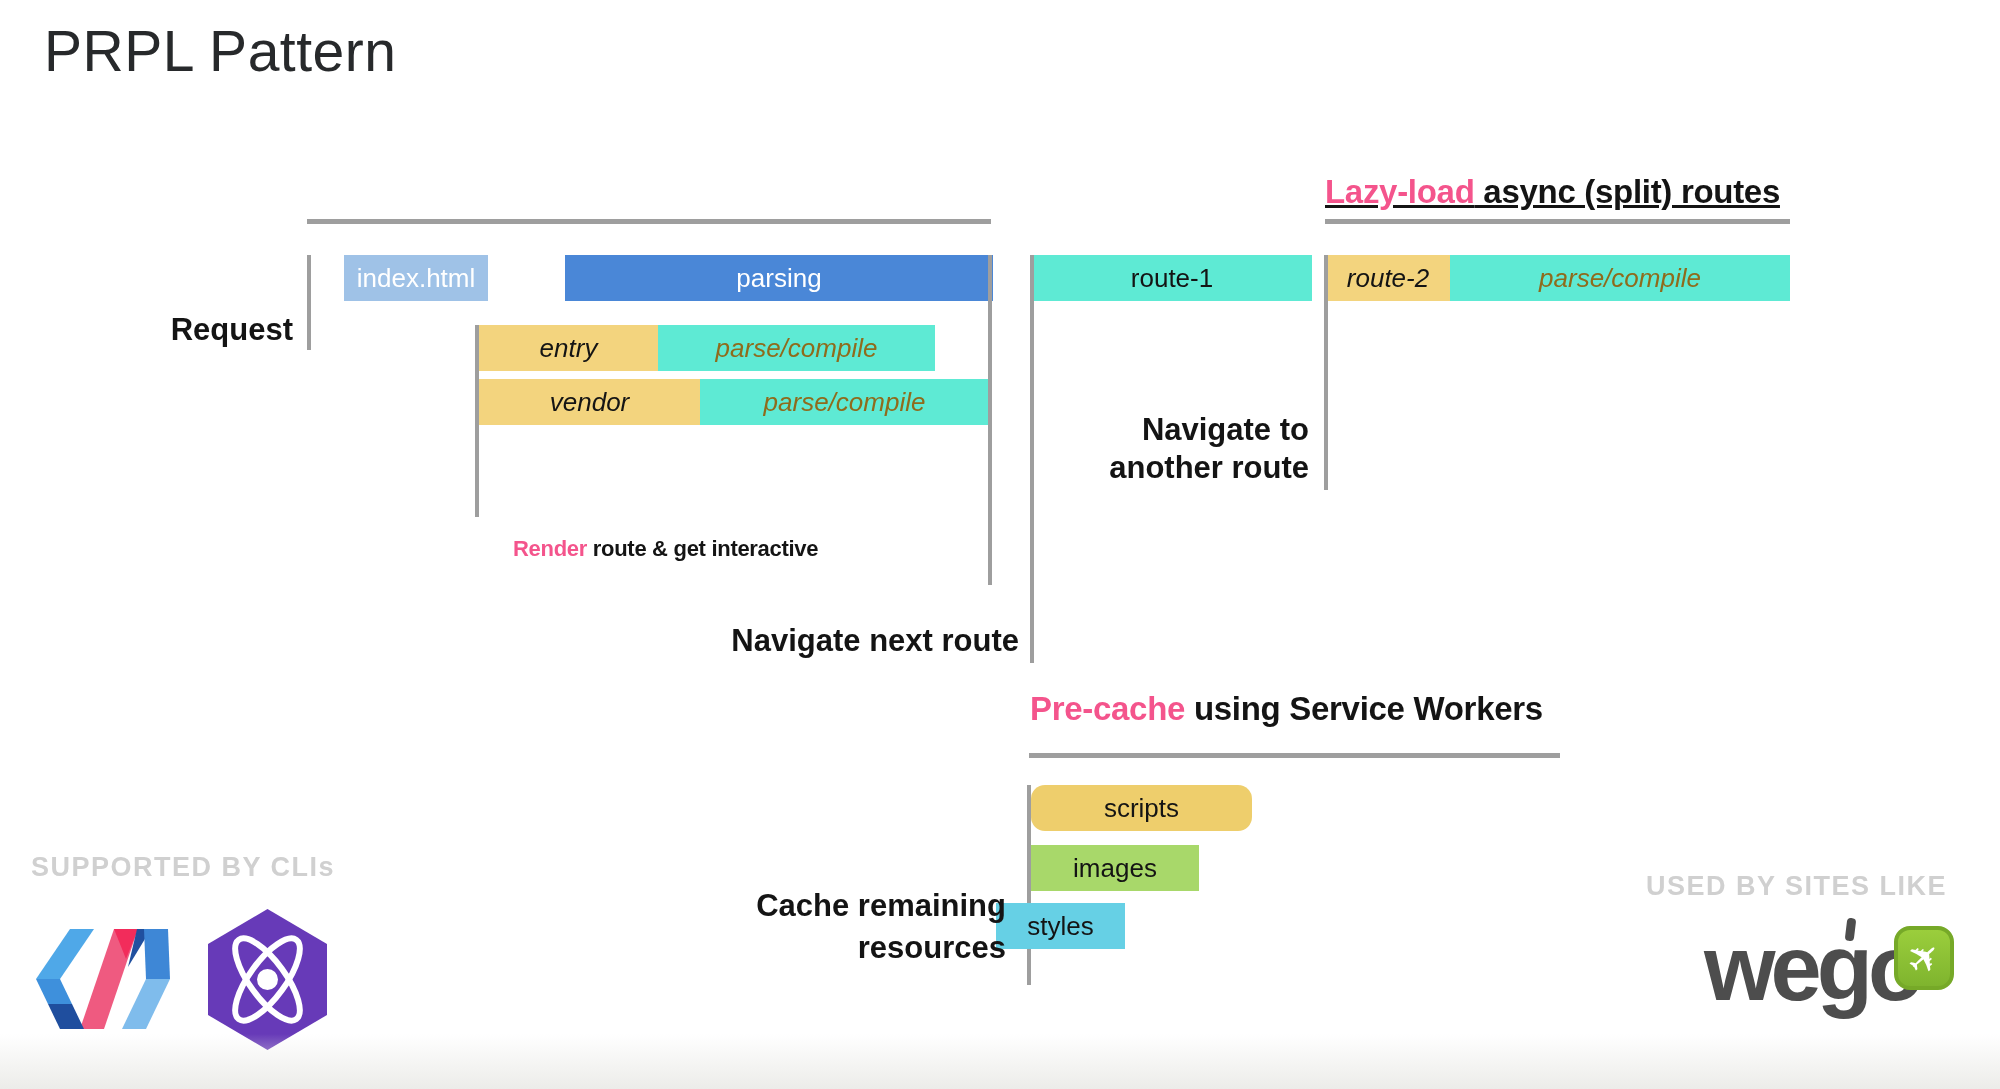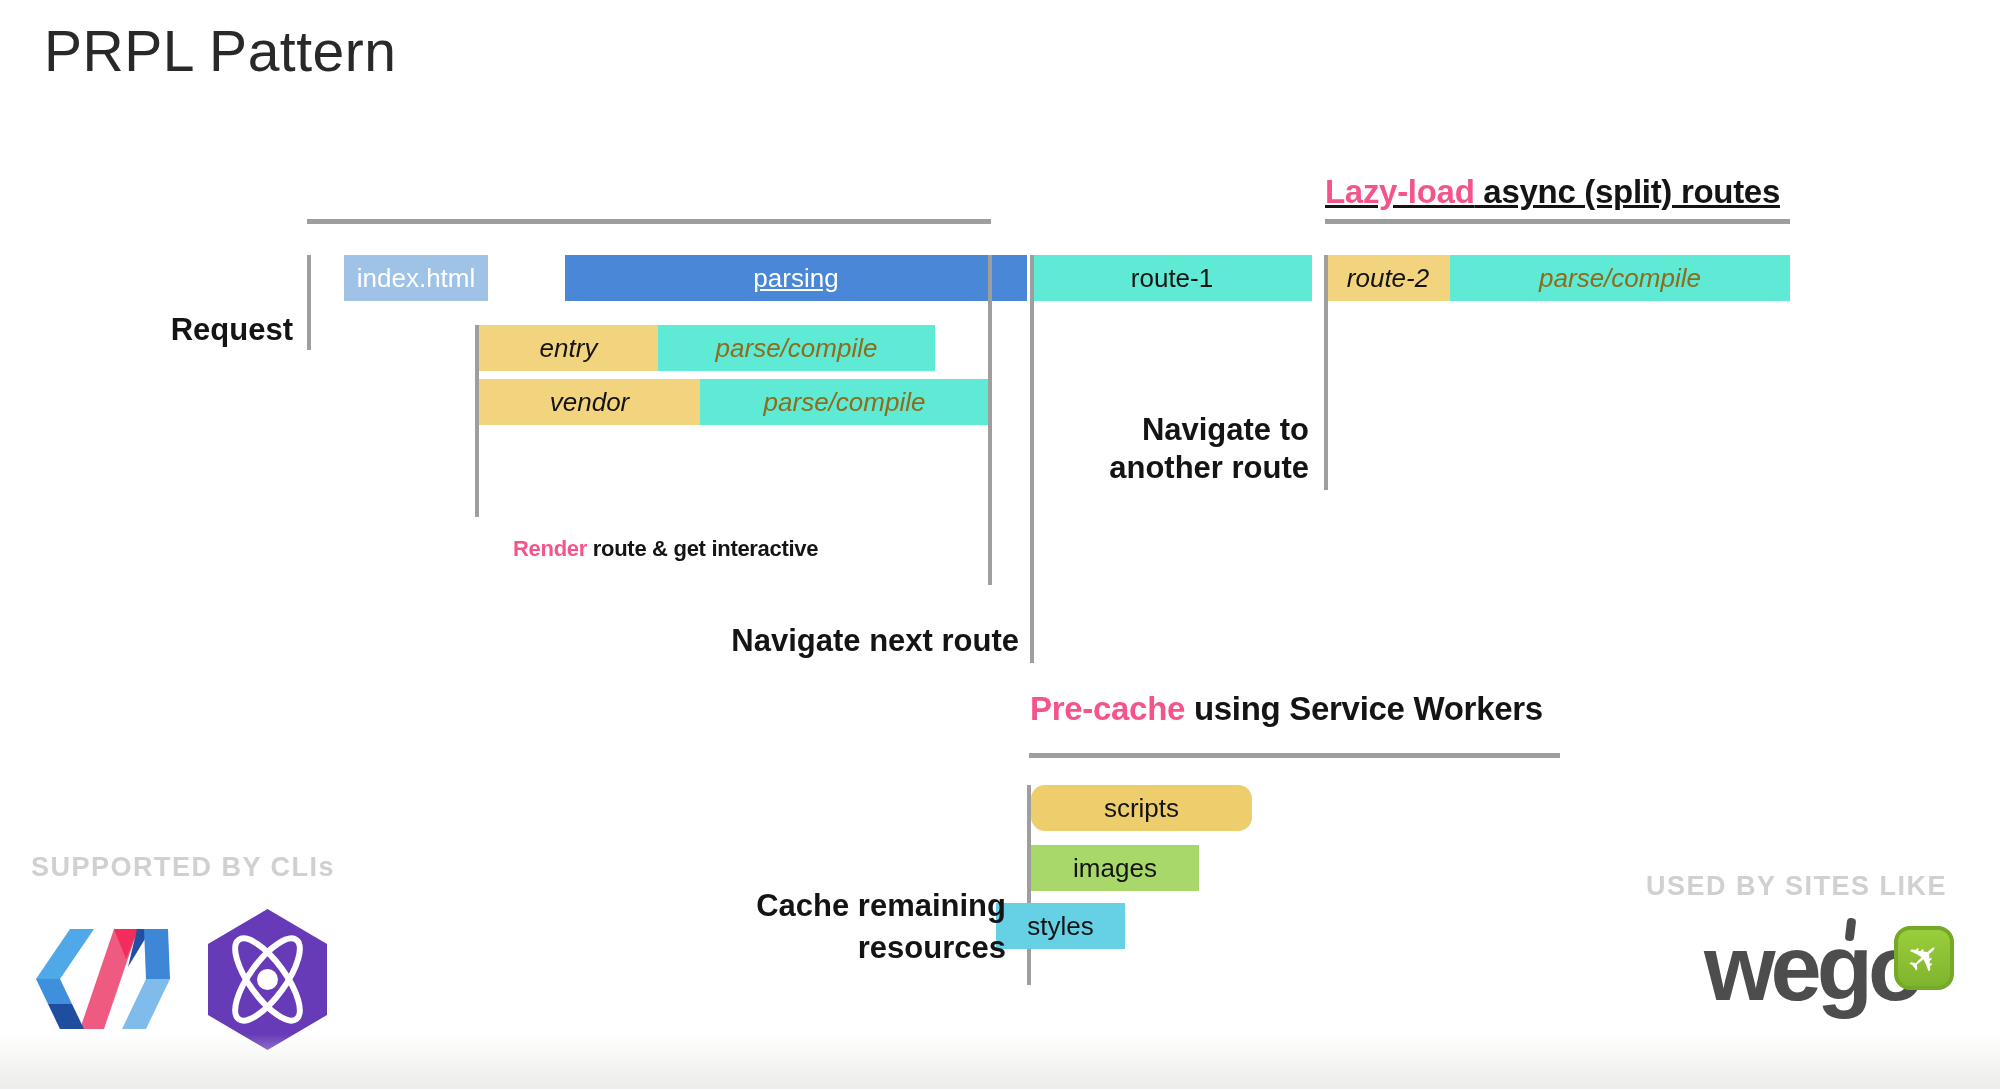--- a/index.html
+++ b/index.html
@@ -76,21 +76,21 @@
   <div class="title">PRPL Pattern</div>
 
   <div class="hline" style="left:307px;top:219px;width:684px;"></div>
 
   <div class="heading" style="left:1325px;top:173px;text-decoration:underline;">
     <span class="lead">Lazy-load</span><span> async (split) routes</span>
   </div>
   <div class="hline" style="left:1325px;top:219px;width:465px;"></div>
 
   <div class="bar blue-light" style="left:312px;top:255px;width:144px;margin-left:32px;">index.html</div>
-  <div class="bar blue" style="left:565px;top:255px;width:462px;text-decoration:underline;">parsing</div>
+  <div class="bar blue" style="left:565px;top:255px;width:428px;">parsing</div>
   <div class="bar orange" style="left:1032px;top:255px;width:280px;">route-1</div>
   <div class="barseg" style="left:1326px;top:255px;">
     <div class="seg tan" style="width:124px;position:relative;">route-2</div>
     <div class="seg orange parse-text" style="width:340px;position:relative;">parse/compile</div>
   </div>
 
   <div class="barseg" style="left:479px;top:325px;">
     <div class="seg tan" style="width:179px;position:relative;">entry</div>
     <div class="seg orange parse-text" style="width:277px;position:relative;">parse/compile</div>
   </div>

